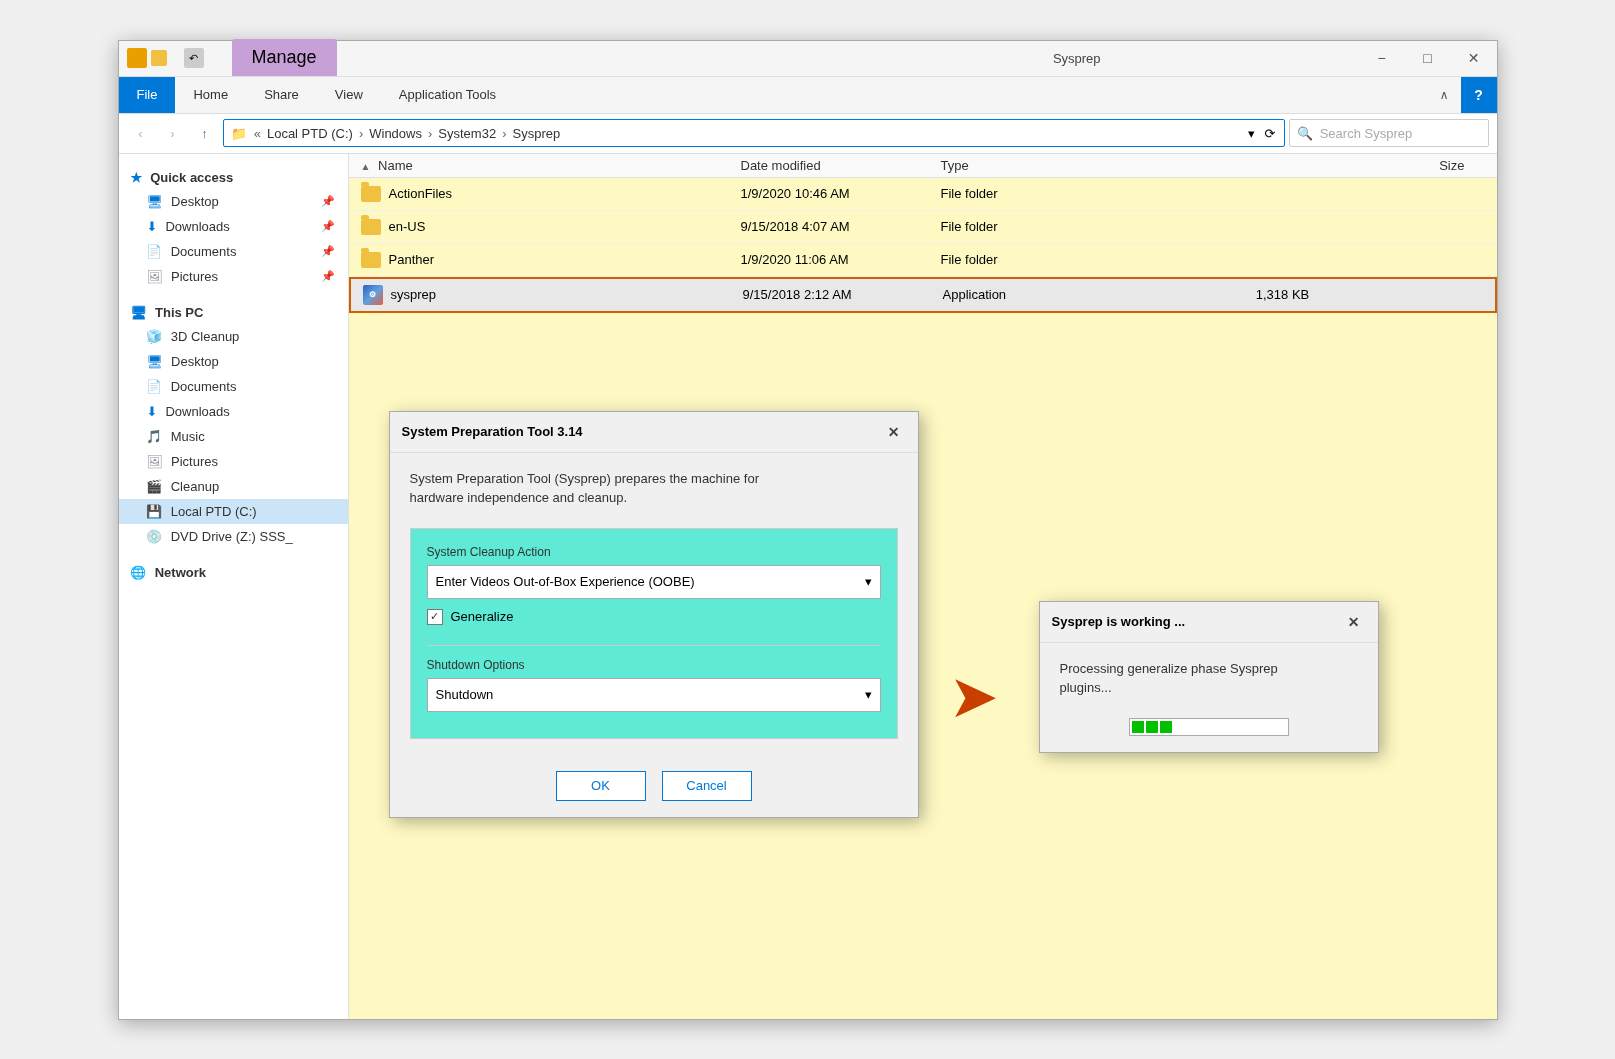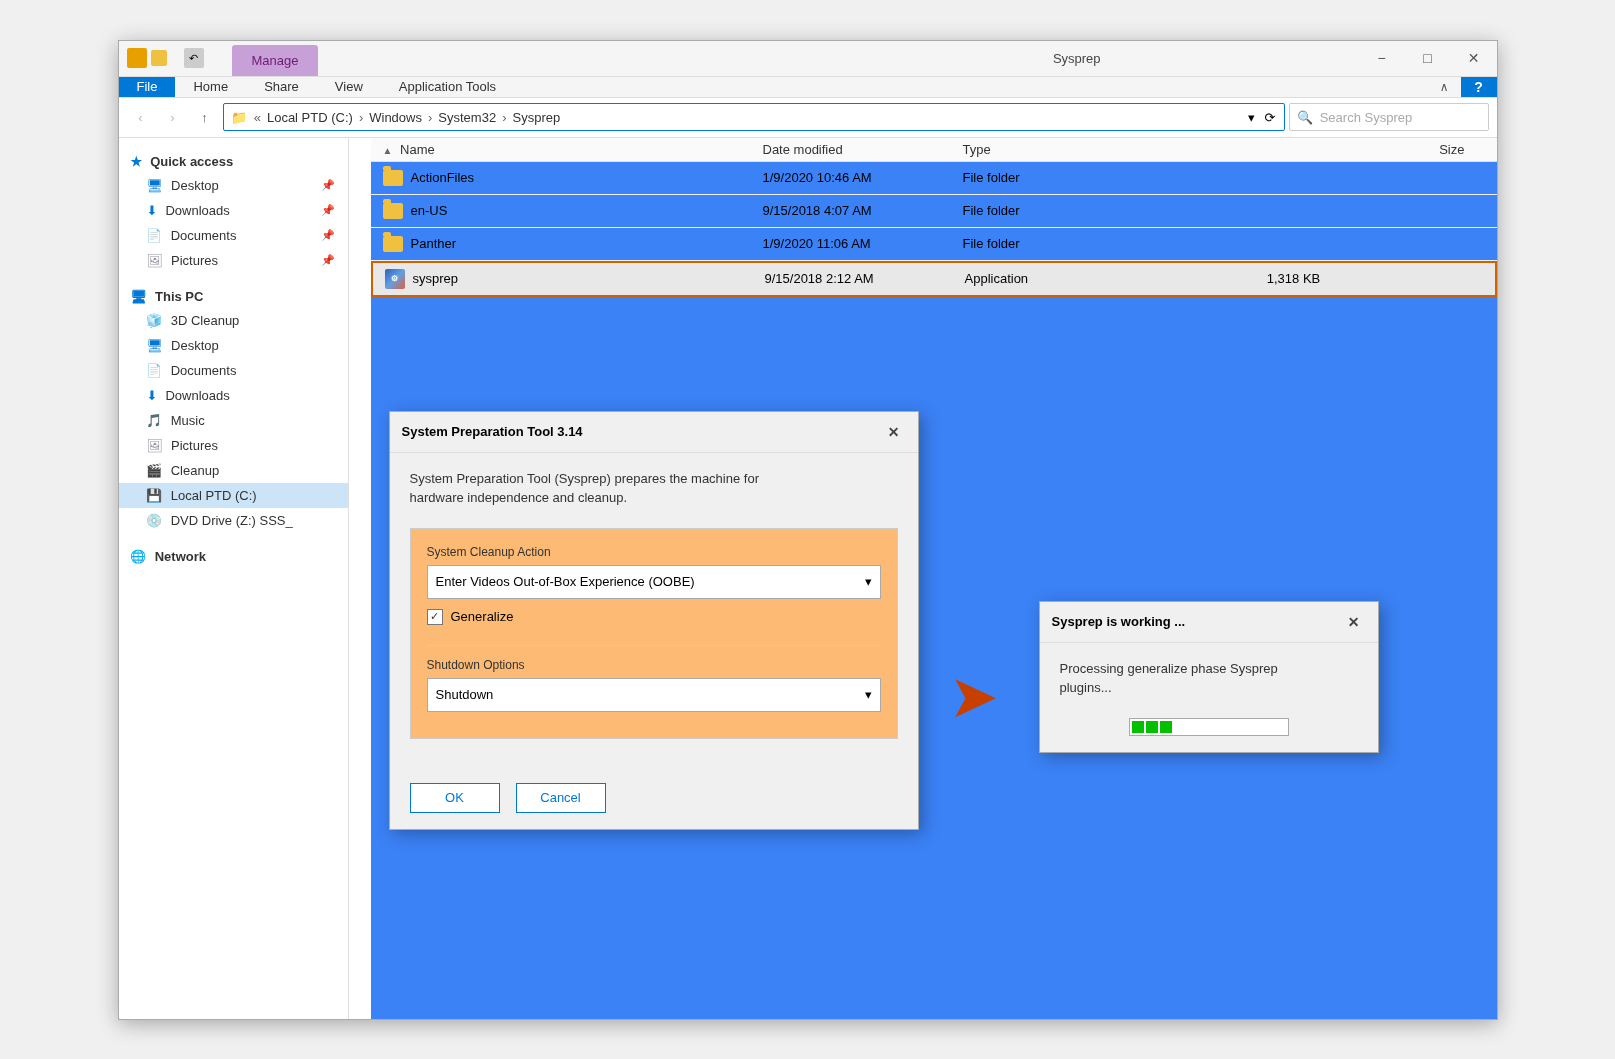--- a/index.html
+++ b/index.html
@@ -67,22 +67,22 @@
       display: flex;
       align-items: flex-end;
       flex: 1;
       padding-left: 20px;
     }
     .title-tab {
       padding: 8px 20px;
       background: #c8a0d8;
       border-top-left-radius: 3px;
       border-top-right-radius: 3px;
-      font-size: 13px;
-      color: #701a75;
+      font-size: 18px;
+      color: #000000;
       margin-right: 2px;
     }
     .title-bar-text {
       flex: 1;
       display: flex;
       align-items: center;
       justify-content: center;
       font-size: 13px;
       color: #444;
     }
@@ -103,21 +103,21 @@
 
     
     .ribbon {
       background: #f5f5f5;
       border-bottom: 1px solid #ddd;
       flex-shrink: 0;
     }
     .ribbon-tabs {
       display: flex;
       align-items: stretch;
-      height: 20px;
+      height: 36px;
     }
     .ribbon-tab {
       padding: 0 18px;
       display: flex;
       align-items: center;
       font-size: 13px;
       cursor: pointer;
       color: #333;
     }
     .ribbon-tab.active {
@@ -237,22 +237,21 @@
     .sidebar-pin {
       font-size: 11px;
       color: #0078d7;
       margin-left: auto;
     }
 
     
     .file-list {
       flex: 1;
       overflow-y: auto;
-      background: #3b82f6;
-      margin-left: 22px;
+      background: #fef9c3;
     }
     .file-list-header {
       display: flex;
       align-items: center;
       padding: 4px 12px;
       border-bottom: 1px solid #e0e0e0;
       background: #fafafa;
       font-size: 13px;
       color: #333;
       position: sticky;
@@ -390,20 +389,21 @@
     }
 
     .dialog-section-separator {
       border: none;
       border-top: 1px solid #ccc;
       margin: 12px 0;
     }
 
     .dialog-buttons {
       display: flex;
+      justify-content: center;
       gap: 16px;
       padding: 12px 20px 16px;
     }
 
     .dialog-btn {
       width: 90px;
       height: 30px;
       border: 1px solid #0078d7;
       background: #fff;
       color: #0078d7;
@@ -651,21 +651,21 @@
     <div class="dialog-box" style="left: 270px; top: 370px; width: 530px;">
       <div class="dialog-title-bar">
         <span>System Preparation Tool 3.14</span>
         <div class="dialog-close">✕</div>
       </div>
       <div class="dialog-body">
         <div class="dialog-desc">
           System Preparation Tool (Sysprep) prepares the machine for<br>hardware independence and cleanup.
         </div>
 
-        <div style="border: 1px solid #ccc; padding: 16px; background: #fdba74; margin-bottom: 16px;">
+        <div style="border: 1px solid #ccc; padding: 16px; background: #5eead4; margin-bottom: 4px;">
           <div class="dialog-label">System Cleanup Action</div>
           <div class="dialog-select">
             <span>Enter Videos Out-of-Box Experience (OOBE)</span>
             <span>▾</span>
           </div>
 
           <div class="dialog-checkbox-row">
             <div class="checkbox-box">✓</div>
             <span>Generalize</span>
           </div>

